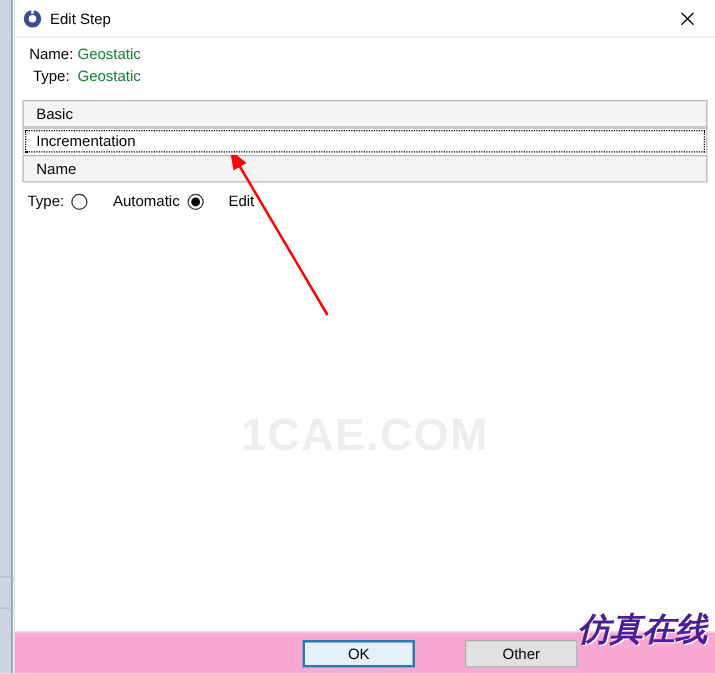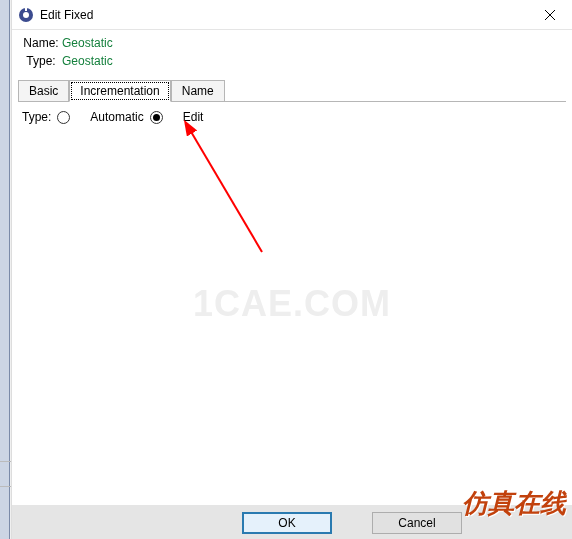--- a/index.html
+++ b/index.html
@@ -72,20 +72,21 @@
   .form-row .lbl {
     width: 42px;
   }
   .form-row .val {
     color: #15803d;
   }
   .tabs {
     display: flex;
     margin: 6px 6px 0 6px;
     position: relative;
+    flex-direction: column;
   }
   .tab {
     padding: 3px 10px;
     border: 1px solid #b6b6b6;
     border-bottom: 1px solid #b6b6b6;
     background: #f4f4f4;
     margin-right: 0px;
     position: relative;
     font-size: 12px;
   }
@@ -150,21 +151,21 @@
   .button-row {
     position: absolute;
     left: 0; right: 0;
     bottom: 0;
     height: 34px;
     display: flex;
     justify-content: center;
     gap: 40px;
     border-top: 1px solid #e5e5e5;
     padding-top: 6px;
-    background: #e5e5e5;
+    background: #f9a8d4;
   }
   .btn {
     min-width: 90px;
     height: 22px;
     border: 1px solid #adadad;
     background: #e1e1e1;
     font-size: 12px;
     display: flex;
     align-items: center;
     justify-content: center;
@@ -182,21 +183,21 @@
     right: 6px;
     bottom: 18px;
     text-align: right;
     pointer-events: none;
     font-family: "Microsoft YaHei", SimSun, sans-serif;
   }
   .brand-overlay .cn {
     font-size: 26px;
     font-style: italic;
     font-weight: bold;
-    color: #c2410c;
+    color: #4c1d95;
     text-shadow: 1px 1px 0 #fff;
   }
   .brand-overlay .url {
     font-size: 14px;
     font-weight: bold;
     color: #c00000;
   }
   .hdiv {
     position: absolute;
     left: 0;
@@ -216,21 +217,21 @@
 <div class="dialog">
 
   <div class="titlebar">
     <span class="icon">
       <svg width="16" height="16" viewBox="0 0 16 16">
         <circle cx="8" cy="8" r="7" fill="#3b4b8f"></circle>
         <circle cx="8" cy="8" r="3" fill="#fff"></circle>
         <rect x="7" y="1" width="2" height="3" fill="#fff"></rect>
       </svg>
     </span>
-    <span class="title">Edit Fixed</span>
+    <span class="title">Edit Step</span>
     <div class="close">
       <svg width="10" height="10" viewBox="0 0 10 10">
         <line x1="0" y1="0" x2="10" y2="10" stroke="#000" stroke-width="1"></line>
         <line x1="10" y1="0" x2="0" y2="10" stroke="#000" stroke-width="1"></line>
       </svg>
     </div>
   </div>
 
   <div class="form-area">
     <div class="form-row">
@@ -268,20 +269,20 @@
     <defs>
       <marker id="ah" markerWidth="10" markerHeight="10" refX="2" refY="3" orient="auto">
         <path d="M0,0 L0,6 L8,3 z" fill="#ff0000"></path>
       </marker>
     </defs>
     <line x1="250" y1="252" x2="178" y2="130" stroke="#ff0000" stroke-width="2" marker-end="url(#ah)"></line>
   </svg>
 
   <div class="button-row">
     <div class="btn ok">OK</div>
-    <div class="btn cancel">Cancel</div>
+    <div class="btn cancel">Other</div>
   </div>
 
 </div>
 
 <div class="brand-overlay">
   <div class="cn">仿真在线</div>
 </div>
 
 </body></html>

